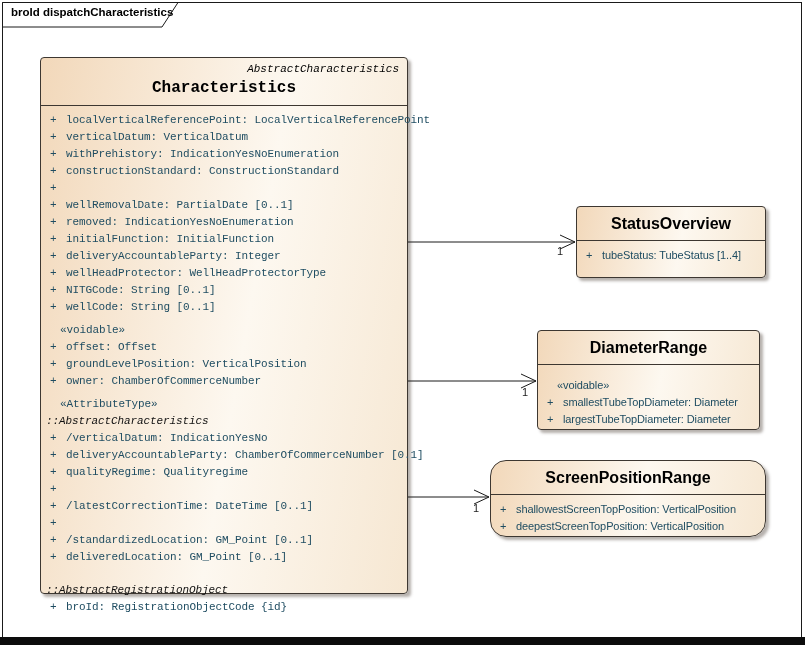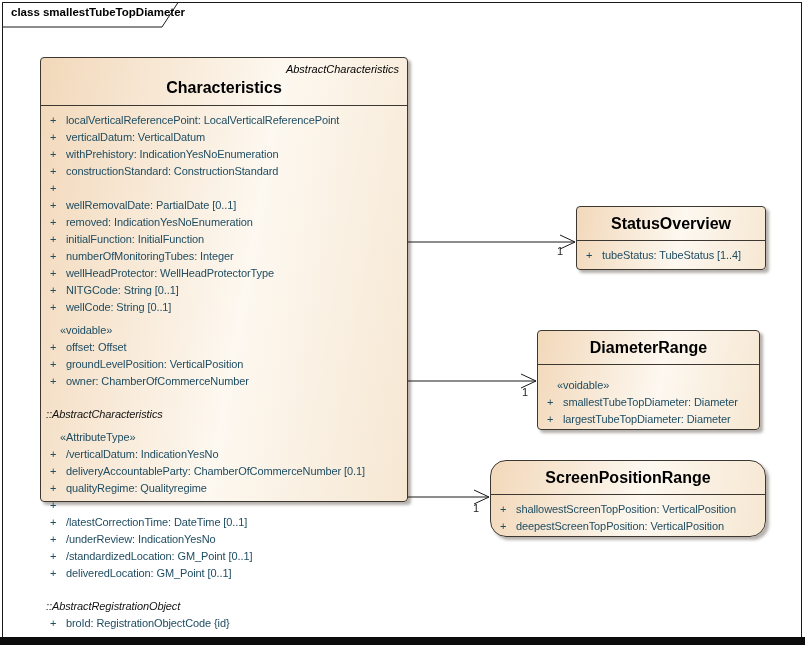--- a/index.html
+++ b/index.html
@@ -53,22 +53,22 @@
   .uml-class {
     position: absolute;
     box-sizing: border-box;
     border: 1px solid #3d3731;
     border-radius: 4px;
     background: linear-gradient(100deg, #f2d8ba 0%, #fdf8f0 55%, #f6e7d2 100%);
     box-shadow: 3px 3px 3px rgba(90, 80, 70, 0.45);
     z-index: 2;
     color: #1e4c61;
   }
-  .main { left: 40px; top: 57px;  width: 368px; height: 445px; }
-  .r1   { left: 576px; top: 206px; width: 190px; height: 64px; }
+  .main { left: 40px; top: 57px;  width: 368px; height: 537px; font-family: Liberation Mono, monospace; }
+  .r1   { left: 576px; top: 206px; width: 190px; height: 72px; }
   .r2   { left: 537px; top: 330px; width: 223px; height: 100px; }
   .r3   { left: 490px; top: 460px; width: 276px; height: 77px; border-radius: 16px; }
 
   .hdr { border-bottom: 1px solid #3d3731; }
   .main .hdr { height: 47px; }
   .stereo-top {
     font-size: 11px; font-style: italic; color: #000;
     text-align: right; padding: 5px 8px 0 0;
   }
   .cls-name {
@@ -112,21 +112,21 @@
 <body>
 
 <div class="canvas">
 
   <div class="frame"></div>
 
   <div class="tab">
     <svg width="178" height="26">
       <polygon points="0.5,0.5 176,0.5 160,25 0.5,25" fill="#ffffff" stroke="#1a1a1a" stroke-width="1"></polygon>
     </svg>
-    <span class="tab-label">class smallestTubeTopDiameter</span>
+    <span class="tab-label">broId dispatchCharacteristics</span>
   </div>
 
   <svg class="connectors">
     <g>
       <line x1="408" y1="242" x2="575" y2="242"></line>
       <polyline points="560,235 575,242 560,249"></polyline>
     </g>
     <g>
       <line x1="408" y1="381" x2="536" y2="381"></line>
       <polyline points="521,374 536,381 521,388"></polyline>
@@ -173,21 +173,21 @@
         <div class="row attr">
           <span class="vis">+</span>
           <span class="txt">removed: IndicationYesNoEnumeration</span>
         </div>
         <div class="row attr">
           <span class="vis">+</span>
           <span class="txt">initialFunction: InitialFunction</span>
         </div>
         <div class="row attr">
           <span class="vis">+</span>
-          <span class="txt">numberOfMonitoringTubes: Integer</span>
+          <span class="txt">deliveryAccountableParty: Integer</span>
         </div>
         <div class="row attr">
           <span class="vis">+</span>
           <span class="txt">wellHeadProtector: WellHeadProtectorType</span>
         </div>
         <div class="row attr">
           <span class="vis">+</span>
           <span class="txt">NITGCode: String [0..1]</span>
         </div>
         <div class="row attr">
@@ -200,22 +200,22 @@
           <span class="txt">offset: Offset</span>
         </div>
         <div class="row attr">
           <span class="vis">+</span>
           <span class="txt">groundLevelPosition: VerticalPosition</span>
         </div>
         <div class="row attr">
           <span class="vis">+</span>
           <span class="txt">owner: ChamberOfCommerceNumber</span>
         </div>
+        <div class="row stereotype">«AttributeType»</div>
         <div class="row section">::AbstractCharacteristics</div>
-        <div class="row stereotype">«AttributeType»</div>
         <div class="row attr">
           <span class="vis">+</span>
           <span class="txt">/verticalDatum: IndicationYesNo</span>
         </div>
         <div class="row attr">
           <span class="vis">+</span>
           <span class="txt">deliveryAccountableParty: ChamberOfCommerceNumber [0.1]</span>
         </div>
         <div class="row attr">
           <span class="vis">+</span>
@@ -223,21 +223,20 @@
         </div>
         <div class="row attr">
           <span class="vis">+</span>
         </div>
         <div class="row attr">
           <span class="vis">+</span>
           <span class="txt">/latestCorrectionTime: DateTime [0..1]</span>
         </div>
         <div class="row attr">
           <span class="vis">+</span>
-          <span class="txt">/underReview: IndicationYesNo</span>
         </div>
         <div class="row attr">
           <span class="vis">+</span>
           <span class="txt">/standardizedLocation: GM_Point [0..1]</span>
         </div>
         <div class="row attr">
           <span class="vis">+</span>
           <span class="txt">deliveredLocation: GM_Point [0..1]</span>
         </div>
         <div class="row section">::AbstractRegistrationObject</div>

